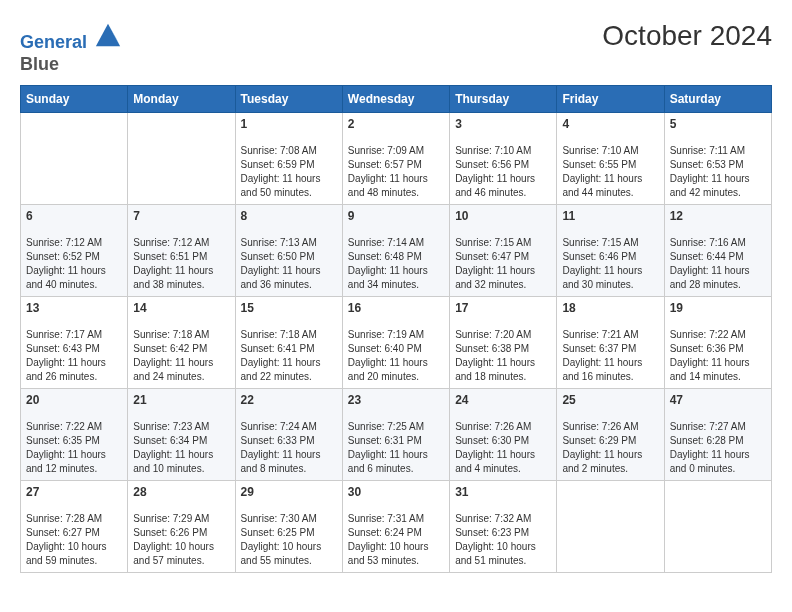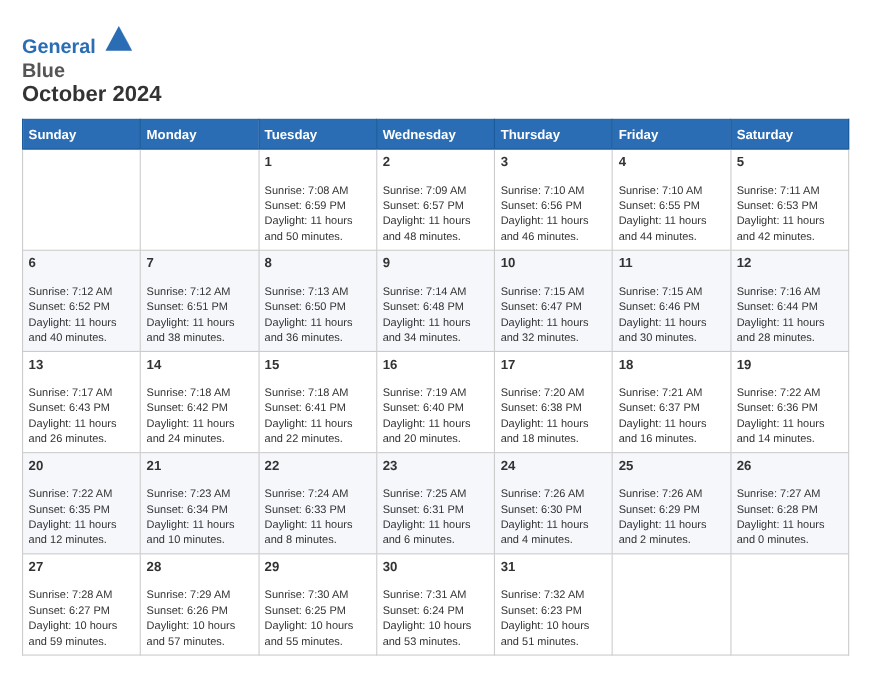--- a/index.html
+++ b/index.html
@@ -8,21 +8,20 @@
       background: #fff;
       width: 792px;
       min-height: 612px;
       padding: 20px;
     }
     .header {
       display: flex;
       justify-content: space-between;
       align-items: flex-start;
       margin-bottom: 10px;
-      flex-direction: column;
     }
     .logo {
       display: flex;
       align-items: center;
     }
     .logo-text {
       font-size: 18px;
       font-weight: bold;
       color: #333;
       line-height: 1.2;
@@ -32,22 +31,22 @@
     }
     .logo-icon {
       width: 28px;
       height: 28px;
       margin-left: 2px;
     }
     .title-section {
       text-align: right;
     }
     .month-title {
-      font-size: 20px;
-      font-weight: bold;
+      font-size: 28px;
+      font-weight: normal;
       color: #333;
     }
     .location {
       font-size: 14px;
       color: #555;
     }
     table {
       width: 100%;
       border-collapse: collapse;
       font-size: 11px;
@@ -226,21 +225,21 @@
         </td>
         <td>
           <div class="day-number">24</div>
           <div class="day-info">Sunrise: 7:26 AM<br>Sunset: 6:30 PM<br>Daylight: 11 hours and 4 minutes.</div>
         </td>
         <td>
           <div class="day-number">25</div>
           <div class="day-info">Sunrise: 7:26 AM<br>Sunset: 6:29 PM<br>Daylight: 11 hours and 2 minutes.</div>
         </td>
         <td>
-          <div class="day-number">26</div>
+          <div class="day-number">47</div>
           <div class="day-info">Sunrise: 7:27 AM<br>Sunset: 6:28 PM<br>Daylight: 11 hours and 0 minutes.</div>
         </td>
       </tr>
       <tr>
         <td>
           <div class="day-number">27</div>
           <div class="day-info">Sunrise: 7:28 AM<br>Sunset: 6:27 PM<br>Daylight: 10 hours and 59 minutes.</div>
         </td>
         <td>
           <div class="day-number">28</div>

